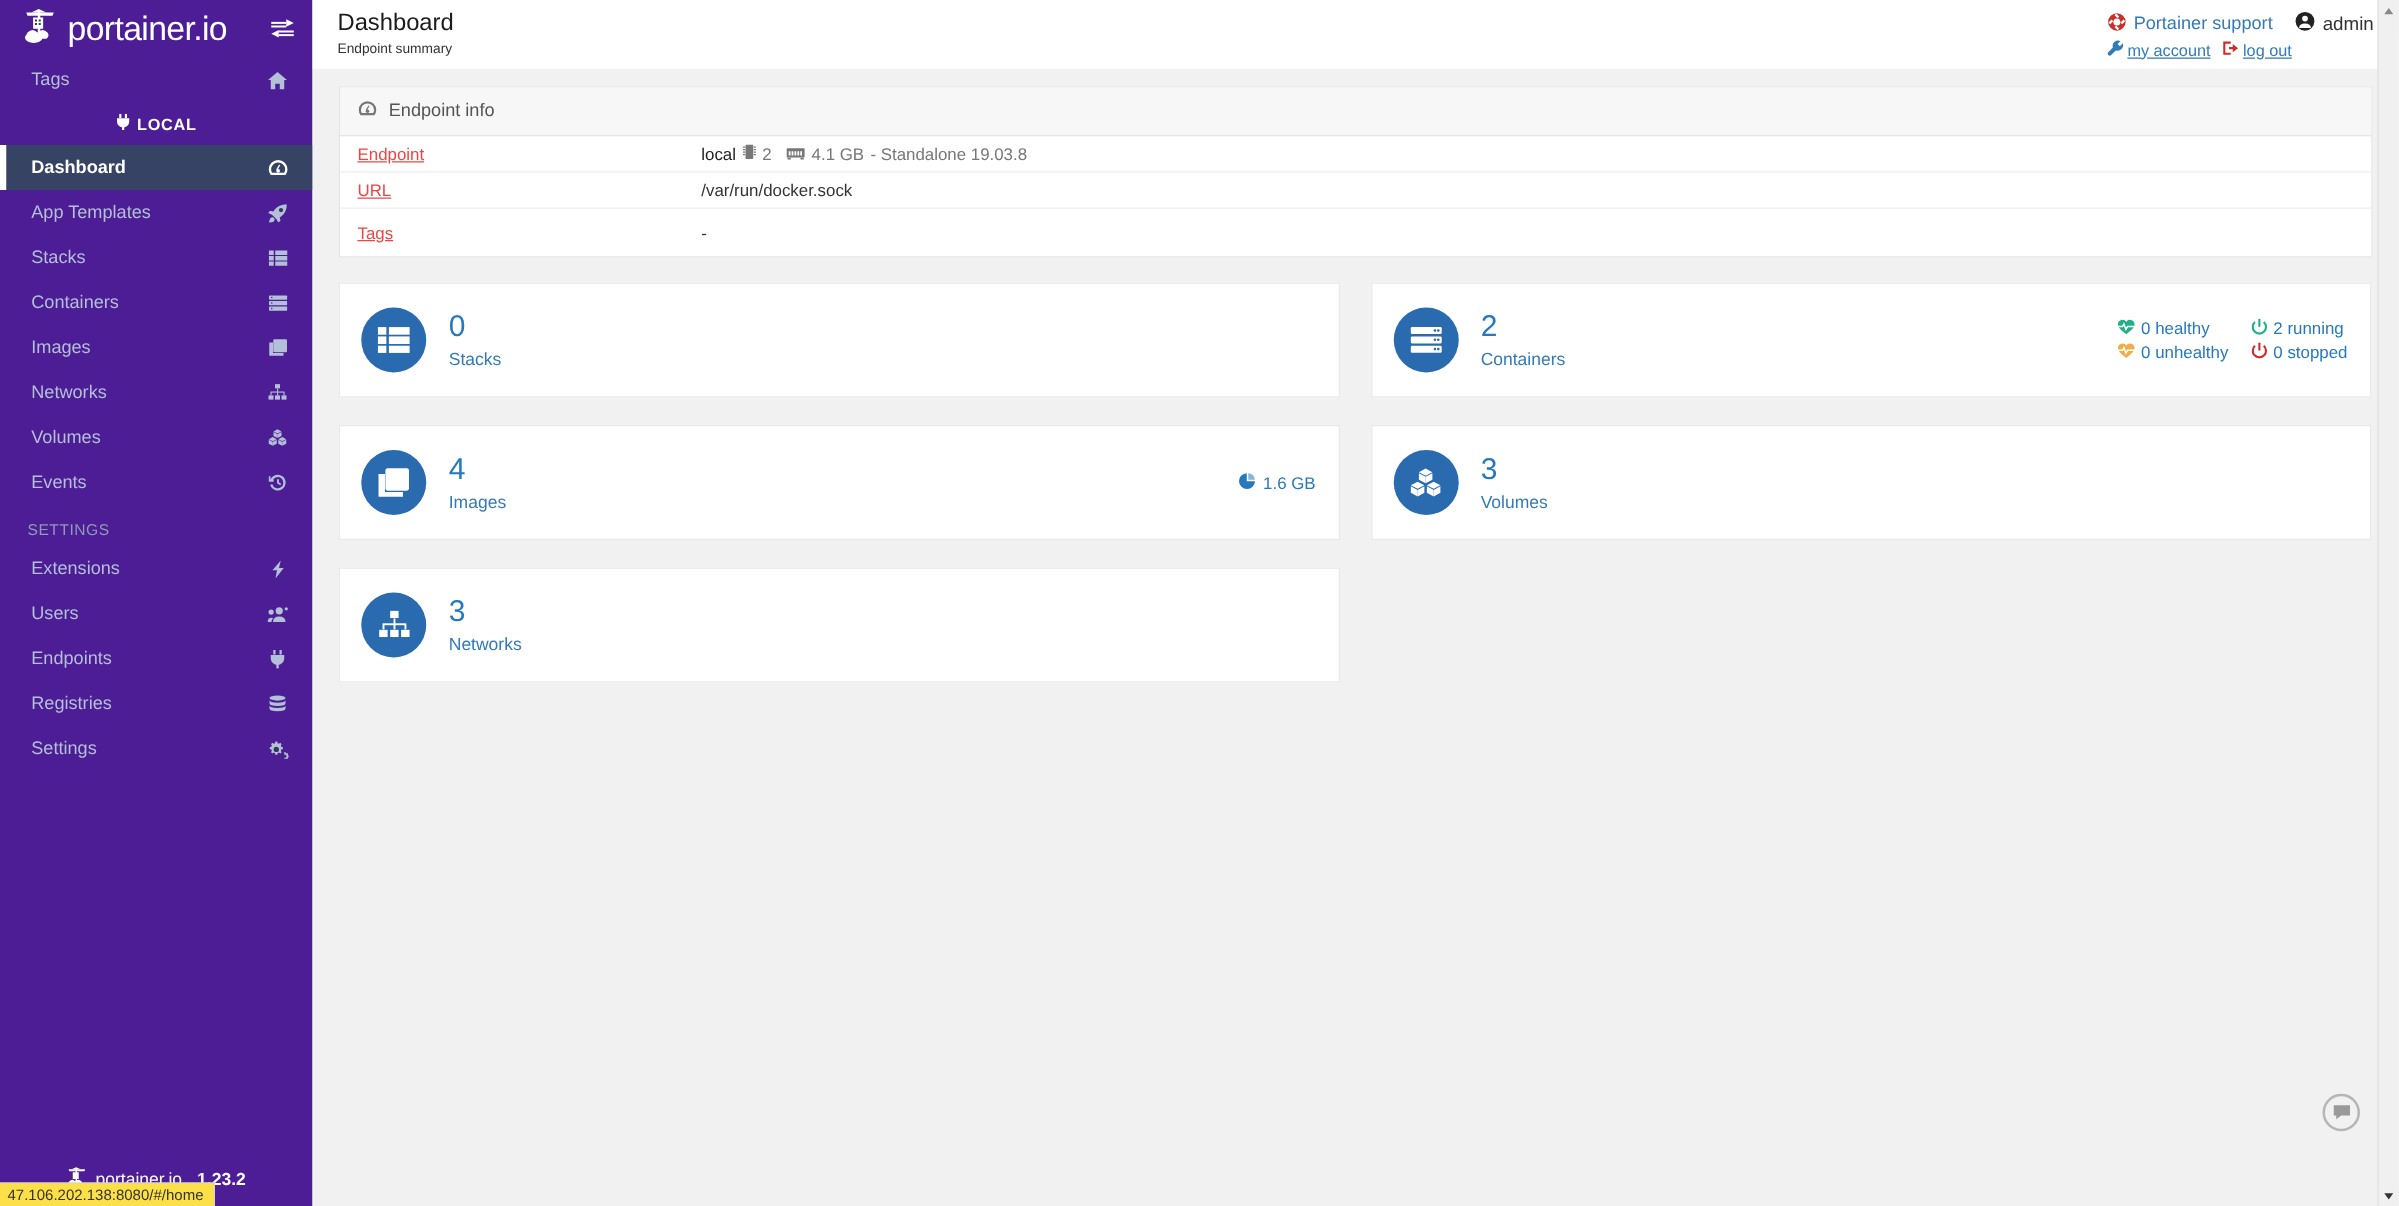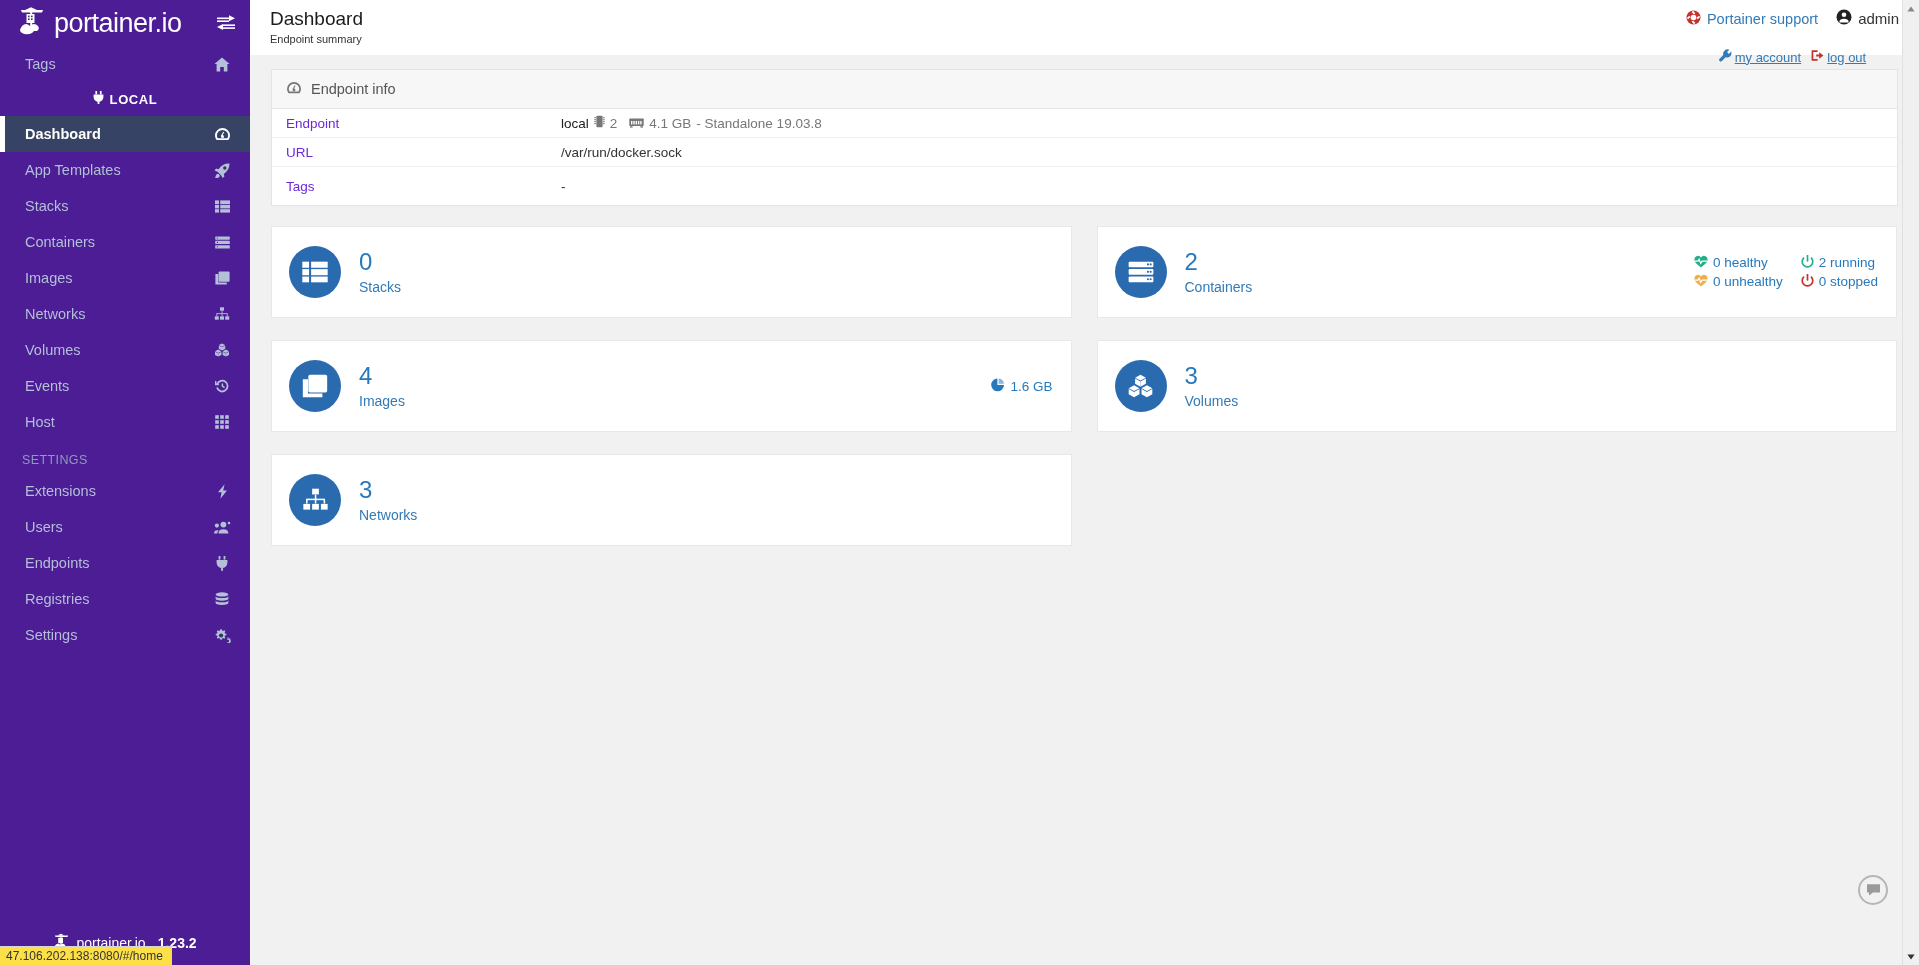--- a/index.html
+++ b/index.html
@@ -73,22 +73,22 @@
   }
   .page-title { font-size: 19px; color: #1b1b1b; font-weight: 400; line-height: 1.25; }
   .page-sub { font-size: 11px; color: #333; margin-top: 2px; }
 
   .header-right { text-align: right; padding-top: 2px; }
   .hr-line1 {
     display: flex; align-items: center; justify-content: center;
     gap: 6px; font-size: 14.5px;
   }
   .hr-line2 {
-    display: flex; align-items: center; justify-content: center;
-    gap: 3px; font-size: 13px; margin-top: 21px;
+    display: flex; align-items: center; justify-content: flex-start;
+    gap: 3px; font-size: 13px; margin-top: 3px;
   }
   .support-link { color: #337ab7; cursor: pointer; }
   .user-name { color: #333; font-size: 15px; }
   .mini-link { color: #337ab7; text-decoration: underline; cursor: pointer; }
 
   .content { padding: 14px 21px 0 21px; }
 
   
   .panel { background: #fff; border: 1px solid #e4e4e4; margin-bottom: 20px; }
   .panel-head {
@@ -96,21 +96,21 @@
     height: 39px; display: flex; align-items: center;
     padding: 0 14px; gap: 9px;
     font-size: 14.5px; color: #555;
   }
   .info-row {
     display: flex; height: 29px; align-items: center;
     border-bottom: 1px solid #eeeeee; padding: 0 14px;
     font-size: 13.5px; color: #333;
   }
   .info-row:last-child { border-bottom: none; height: 38px; }
-  .info-key { width: 275px; flex: 0 0 275px; color: #6d28d9; }
+  .info-key { width: 275px; flex: 0 0 275px; color: #ef4444; text-decoration: underline; }
   .info-val { display: flex; align-items: center; gap: 5px; color: #333; }
   .info-val .muted { color: #777; }
   .info-val .strong { color: #222; }
 
   
   .cards-grid {
     display: flex; flex-wrap: wrap; gap: 0 25px;
   }
   .col { width: calc(50% - 13px); }
   .stat-card {
@@ -323,36 +323,20 @@
     <span class="nav-label">Events</span>
     <span class="nav-icon">
       <svg width="15" height="14" viewBox="0 0 15 14" fill="none" stroke="currentColor" stroke-width="1.8">
         <path d="M2.2 5 A5.4 5.4 0 1 1 2 8.6"></path>
         <path d="M7.4 4.4 V7.2 L9.6 8.6" stroke-width="1.5"></path>
         <path d="M0.5 2 V5.4 H3.9" stroke-linejoin="round"></path>
       </svg>
     </span>
   </div>
 
-  <div class="nav-item">
-    <span class="nav-label">Host</span>
-    <span class="nav-icon">
-      <svg width="14" height="14" viewBox="0 0 14 14" fill="currentColor">
-        <rect x="0.2" y="0.2" width="3.6" height="3.6"></rect>
-          <rect x="5.2" y="0.2" width="3.6" height="3.6"></rect>
-          <rect x="10.2" y="0.2" width="3.6" height="3.6"></rect>
-        <rect x="0.2" y="5.2" width="3.6" height="3.6"></rect>
-          <rect x="5.2" y="5.2" width="3.6" height="3.6"></rect>
-          <rect x="10.2" y="5.2" width="3.6" height="3.6"></rect>
-        <rect x="0.2" y="10.2" width="3.6" height="3.6"></rect>
-          <rect x="5.2" y="10.2" width="3.6" height="3.6"></rect>
-          <rect x="10.2" y="10.2" width="3.6" height="3.6"></rect>
-      </svg>
-    </span>
-  </div>
 
   <div class="sidebar-section">SETTINGS</div>
 
   <div class="nav-item">
     <span class="nav-label">Extensions</span>
     <span class="nav-icon">
       <svg width="11" height="15" viewBox="0 0 11 15" fill="currentColor">
         <path d="M7.6 0.3 L1 8.2 H4.6 L3.4 14.7 L10 6.4 H6.2 Z"></path>
       </svg>
     </span>

